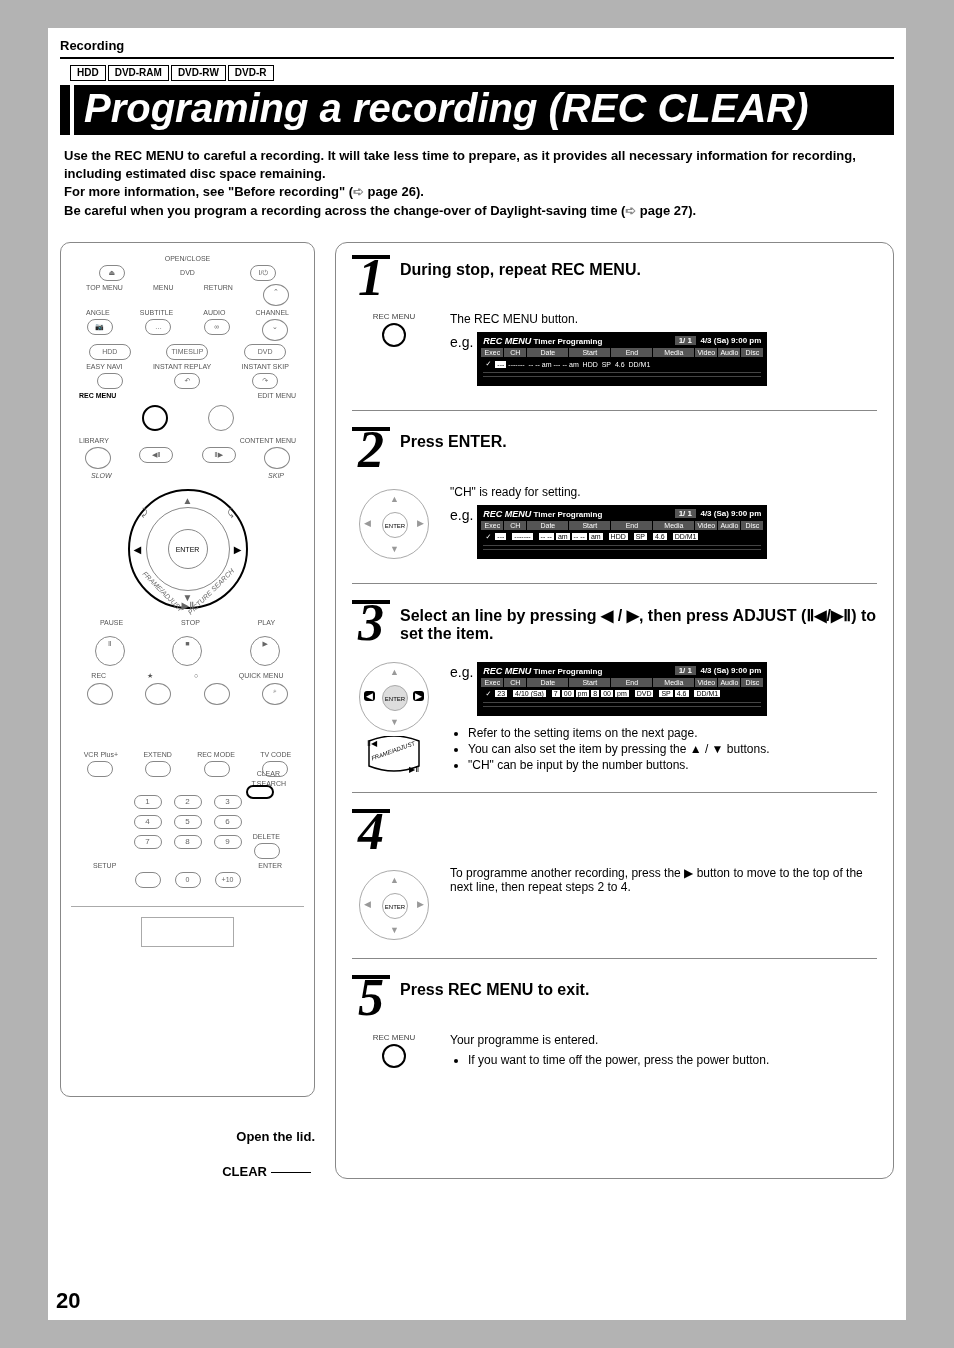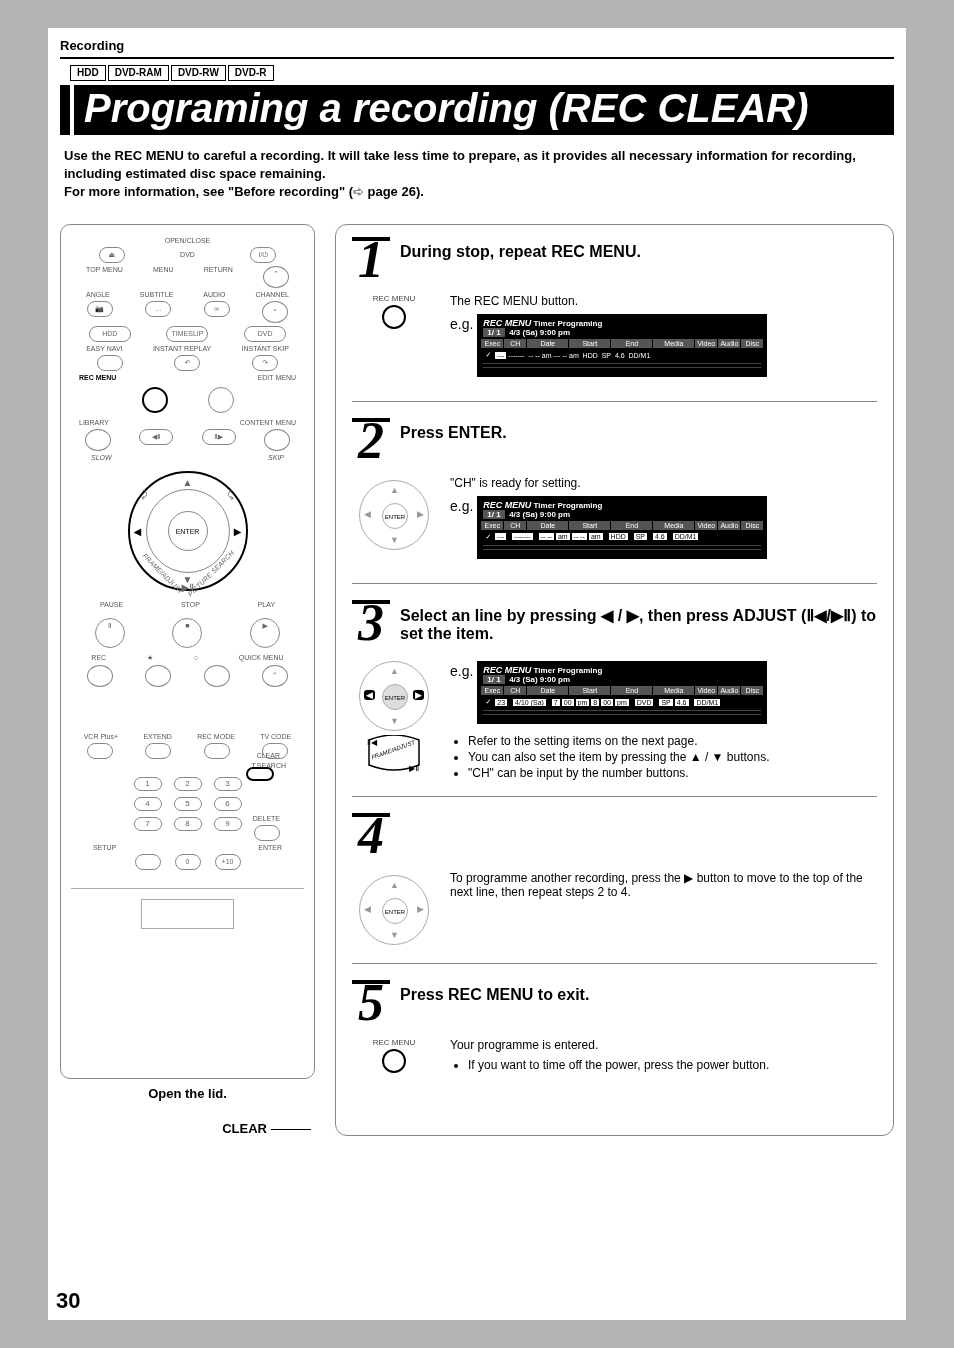--- a/index.html
+++ b/index.html
@@ -200,24 +200,24 @@
   }
   .lid-inner {
     position: absolute;
     top: 10px;
     left: 30%;
     width: 40%;
     height: 30px;
     border: 1px solid #aaa;
   }
   .open-lid {
-    text-align: center;
+    text-align: right;
     font-weight: bold;
     font-size: 13px;
-    margin-top: 7px;
+    margin-top: 32px;
   }
   .clear-label {
     text-align: right;
     font-weight: bold;
     font-size: 13px;
     margin-top: 20px;
     padding-right: 4px;
   }
   .clear-line {
     display: inline-block;
@@ -351,21 +351,20 @@
     color: #fff;
     font-size: 8px;
     width: 290px;
     padding: 4px 4px 6px 4px;
   }
   .screen .s-head {
     display: flex;
     justify-content: space-between;
     padding: 0 2px 2px 2px;
     font-weight: bold;
-    flex-direction: column;
   }
   .screen .s-head .rec {
     font-style: italic;
     font-weight: bold;
     font-size: 9px;
   }
   .screen .s-cols {
     display: flex;
     gap: 1px;
     margin-bottom: 2px;
@@ -435,20 +434,23 @@
       <span class="badge">DVD-R</span>
     </div>
     <div class="title-bar">
       <div class="title-left"></div>
       <div class="title-main">Programing a recording (REC CLEAR)</div>
     </div>
     <div class="intro">
       <p>Use the REC MENU to careful a recording. It will take less time to prepare, as it provides all necessary information for recording, including estimated disc space remaining.</p>
       <p>
         <span>For more information, see "Before recording" (</span><span class="arrow">➪</span><span> page 26).</span>
+      </p>
+      <p>
+        <span>Be careful when you program a recording across the change-over of Daylight-saving time (</span><span class="arrow">➪</span><span> page 27).</span>
       </p>
     </div>
   </div>
 
   <div class="columns">
 
     <div class="left-col">
       <div class="remote-box">
 
         <div class="remote-label">OPEN/CLOSE</div>
@@ -790,14 +792,14 @@
             <ul class="bullets">
               <li>If you want to time off the power, press the power button.</li>
             </ul>
           </div>
         </div>
       </div>
 
     </div>
   </div>
 
-  <div class="page-num">30</div>
+  <div class="page-num">20</div>
 </div>
 
 </body></html>

